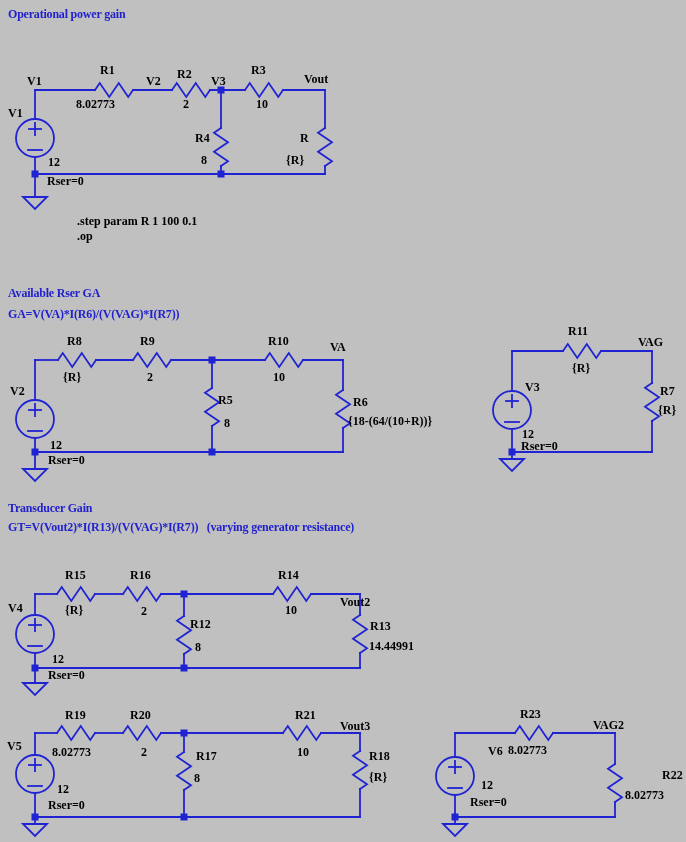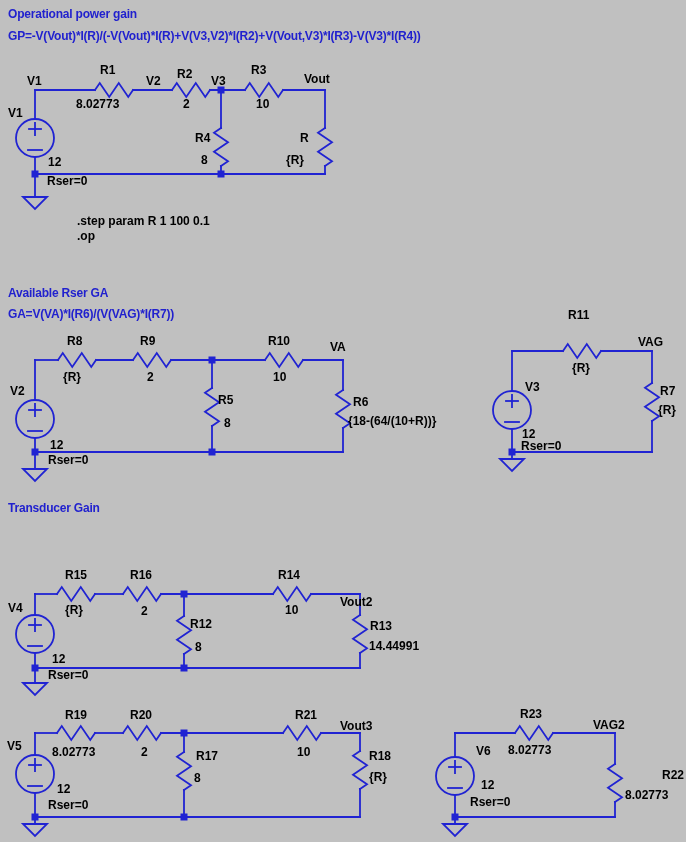--- a/index.html
+++ b/index.html
@@ -1,17 +1,17 @@
 <!DOCTYPE html>
 <html><head>
 <meta charset="utf-8">
 <style>
   html,body{margin:0;padding:0;background:#C0C0C0;}
   .canvas{position:relative;width:686px;height:842px;background:#C0C0C0;overflow:hidden;
-          font-family:Liberation Sans, sans-serif;}
+          font-family:Liberation Serif, serif;}
   svg.wires{position:absolute;left:0;top:0;}
   .lbl{position:absolute;font-weight:bold;font-size:12px;line-height:12px;color:#000000;white-space:pre;}
   .cmt{position:absolute;font-weight:bold;font-size:12px;line-height:13px;color:#2121CE;white-space:pre;letter-spacing:-0.2px;}
 </style>
 </head>
 <body>
 
 <div class="canvas">
 
   <svg class="wires" width="686" height="842" viewBox="0 0 686 842" stroke="#2023D2" fill="none" stroke-width="1.8" stroke-linecap="square">
@@ -166,26 +166,26 @@
       <use href="#resv" x="615" y="764"></use>
       <use href="#vsrc" x="455" y="776"></use>
       <use href="#gnd" x="455" y="824"></use>
       <g fill="#2023D2" stroke="none">
         <rect x="451.5" y="813.5" width="7" height="7"></rect>
       </g>
     </g>
   </svg>
 
   <div class="cmt" style="left:8px;top:8px">Operational power gain</div>
-  <div class="cmt" style="left:8px;top:30px">GP=-V(Vout)*I(R)/(-V(Vout)*I(R)+V(V3,V2)*I(R2)+V(Vout,V3)*I(R3)-V(V3)*I(R4))</div>
   <div class="lbl" style="left:77px;top:215px">.step param R 1 100 0.1</div>
   <div class="lbl" style="left:77px;top:230px">.op</div>
   <div class="cmt" style="left:8px;top:287px">Available Rser GA</div>
   <div class="cmt" style="left:8px;top:308px">GA=V(VA)*I(R6)/(V(VAG)*I(R7))</div>
   <div class="cmt" style="left:8px;top:502px">Transducer Gain</div>
+  <div class="cmt" style="left:8px;top:521px">GT=V(Vout2)*I(R13)/(V(VAG)*I(R7))   (varying generator resistance)</div>
 
   <div class="lbl" style="left:27px;top:75px">V1</div>
   <div class="lbl" style="left:100px;top:64px">R1</div>
   <div class="lbl" style="left:76px;top:98px">8.02773</div>
   <div class="lbl" style="left:146px;top:75px">V2</div>
   <div class="lbl" style="left:177px;top:68px">R2</div>
   <div class="lbl" style="left:183px;top:98px">2</div>
   <div class="lbl" style="left:211px;top:75px">V3</div>
   <div class="lbl" style="left:251px;top:64px">R3</div>
   <div class="lbl" style="left:256px;top:98px">10</div>
@@ -206,21 +206,21 @@
   <div class="lbl" style="left:273px;top:371px">10</div>
   <div class="lbl" style="left:330px;top:341px">VA</div>
   <div class="lbl" style="left:218px;top:394px">R5</div>
   <div class="lbl" style="left:224px;top:417px">8</div>
   <div class="lbl" style="left:353px;top:396px">R6</div>
   <div class="lbl" style="left:348px;top:415px">{18-(64/(10+R))}</div>
   <div class="lbl" style="left:10px;top:385px">V2</div>
   <div class="lbl" style="left:50px;top:439px">12</div>
   <div class="lbl" style="left:48px;top:454px">Rser=0</div>
 
-  <div class="lbl" style="left:568px;top:309px">R11</div>
+  <div class="lbl" style="left:568px;top:325px">R11</div>
   <div class="lbl" style="left:572px;top:362px">{R}</div>
   <div class="lbl" style="left:638px;top:336px">VAG</div>
   <div class="lbl" style="left:660px;top:385px">R7</div>
   <div class="lbl" style="left:658px;top:404px">{R}</div>
   <div class="lbl" style="left:525px;top:381px">V3</div>
   <div class="lbl" style="left:522px;top:428px">12</div>
   <div class="lbl" style="left:521px;top:440px">Rser=0</div>
 
   <div class="lbl" style="left:65px;top:569px">R15</div>
   <div class="lbl" style="left:65px;top:604px">{R}</div>
@@ -250,17 +250,17 @@
   <div class="lbl" style="left:369px;top:771px">{R}</div>
   <div class="lbl" style="left:7px;top:740px">V5</div>
   <div class="lbl" style="left:57px;top:783px">12</div>
   <div class="lbl" style="left:48px;top:799px">Rser=0</div>
 
   <div class="lbl" style="left:520px;top:708px">R23</div>
   <div class="lbl" style="left:508px;top:744px">8.02773</div>
   <div class="lbl" style="left:593px;top:719px">VAG2</div>
   <div class="lbl" style="left:662px;top:769px">R22</div>
   <div class="lbl" style="left:625px;top:789px">8.02773</div>
-  <div class="lbl" style="left:476px;top:745px">V6</div>
+  <div class="lbl" style="left:488px;top:745px">V6</div>
   <div class="lbl" style="left:481px;top:779px">12</div>
   <div class="lbl" style="left:470px;top:796px">Rser=0</div>
 
 </div>
 
 </body></html>

